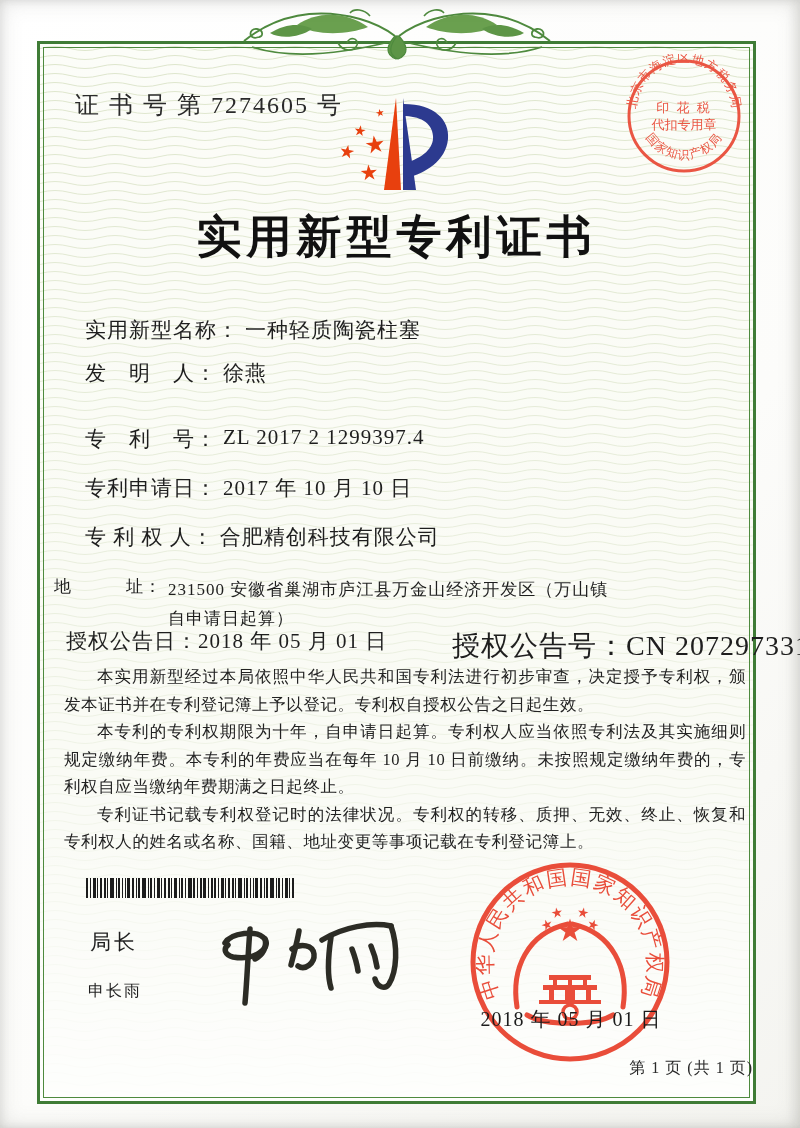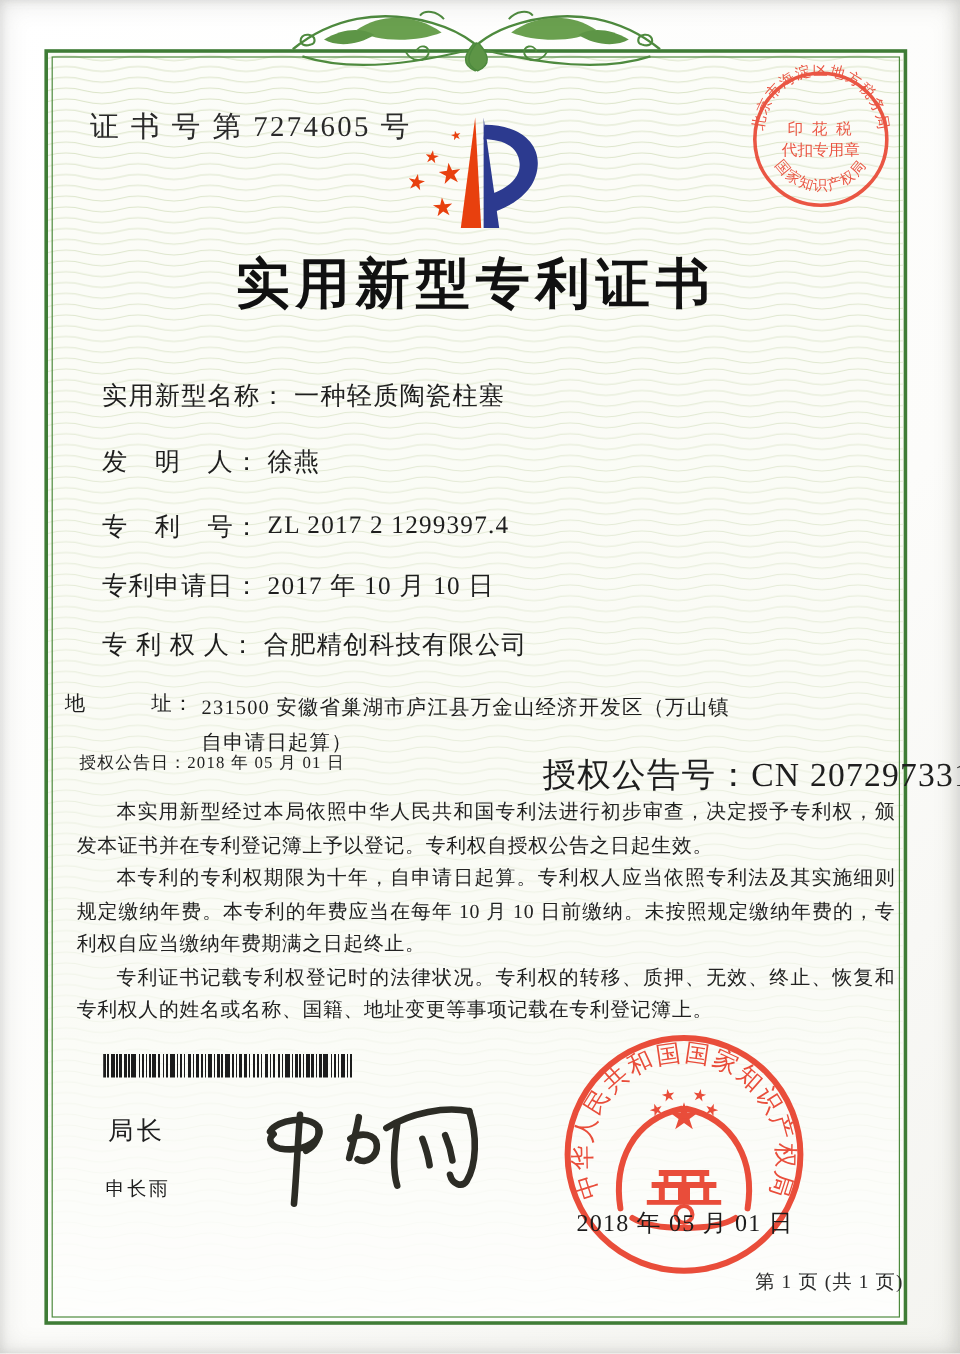--- a/index.html
+++ b/index.html
@@ -23,25 +23,25 @@
   
   .ornament{position:absolute;left:50%;top:-43px;transform:translateX(-50%);}
   
   .cert-no{position:absolute;left:35px;top:45px;font-size:24px;letter-spacing:2px;color:#2a2a2a;}
   .logo{position:absolute;left:50%;top:50px;transform:translateX(-50%);}
   .title{position:absolute;left:0;right:0;top:163px;text-align:center;
     font-size:45px;font-weight:bold;letter-spacing:5px;color:#111;}
   .field{position:absolute;left:45px;font-size:21px;letter-spacing:1px;display:flex;white-space:pre;}
   .field .lbl{white-space:pre;}
   .field .val{margin-left:6px;white-space:pre;}
-  .f1{top:272px;} .f2{top:327px;} .f3{top:381px;} .f4{top:430px;} .f5{top:479px;}
+  .f1{top:272px;} .f2{top:315px;} .f3{top:381px;} .f4{top:430px;} .f5{top:479px;}
   .addr{position:absolute;left:14px;top:531px;font-size:17px;letter-spacing:1px;display:flex;}
   .addr .lbl{white-space:pre;flex:0 0 auto;}
   .addr .vals{margin-left:6px;line-height:29px;}
-  .grant{position:absolute;left:26px;top:583px;font-size:14px;letter-spacing:1px;white-space:pre;}
+  .grant{position:absolute;left:26px;top:583px;font-size:21px;letter-spacing:1px;white-space:pre;}
   .grant2{position:absolute;left:412px;top:583px;font-size:28px;letter-spacing:1px;white-space:pre;}
   .paras{position:absolute;left:24px;top:619px;width:682px;font-size:16.5px;line-height:27.5px;
     text-align:justify;letter-spacing:.6px;color:#222;}
   .paras p{margin:0;text-indent:2em;}
   
   .barcode{position:absolute;left:46px;top:834px;}
   .signer-title{position:absolute;left:50px;top:884px;font-size:21px;letter-spacing:3px;}
   .signer-name{position:absolute;left:48px;top:937px;font-size:16px;letter-spacing:2px;}
   .signature{position:absolute;left:155px;top:847px;}
   .seal{position:absolute;left:425px;top:813px;opacity:.93;}

